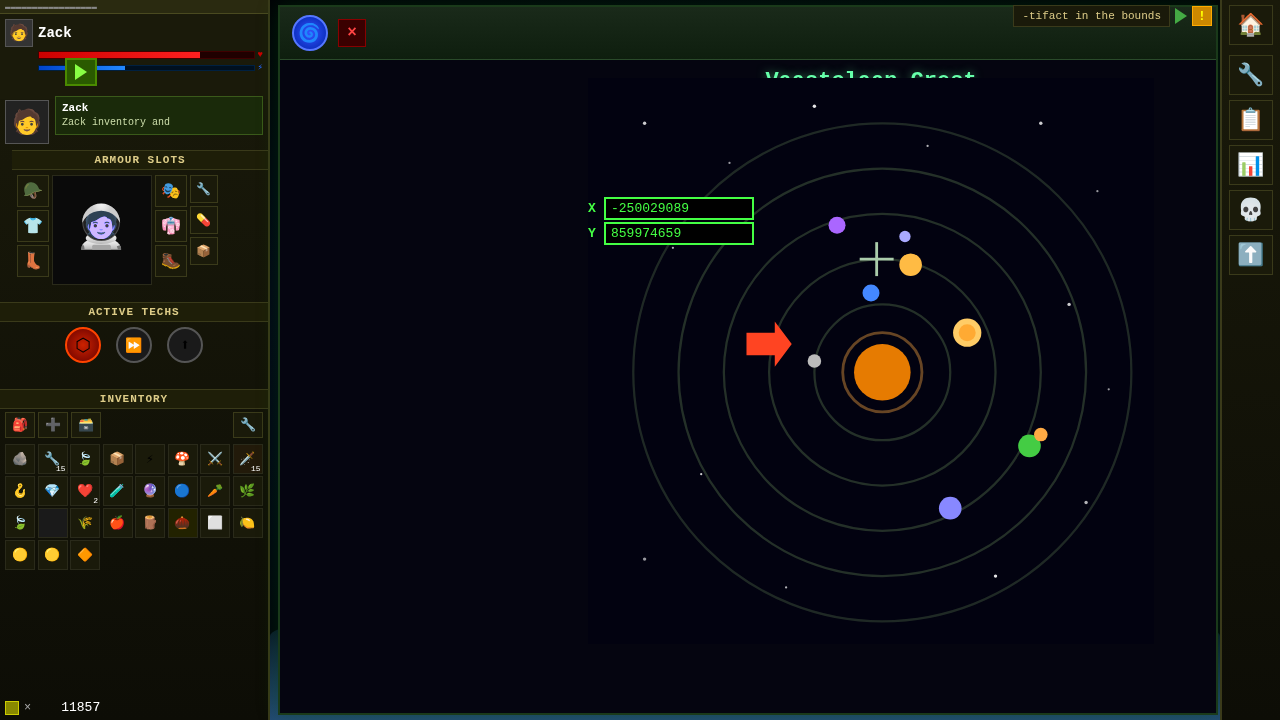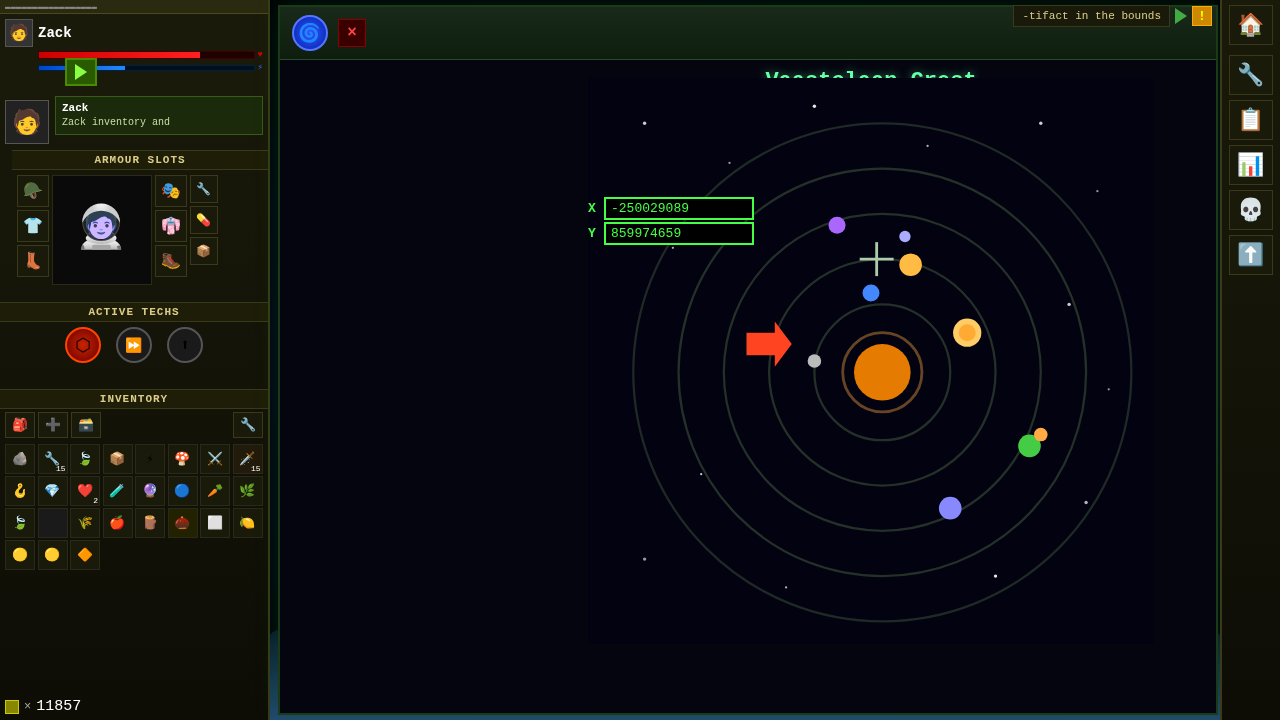--- a/index.html
+++ b/index.html
@@ -381,22 +381,23 @@
 
     #currency-icon {
       width: 14px;
       height: 14px;
       background: #888800;
       border: 1px solid #cccc00;
     }
 
     #currency-text {
       color: #ffffff;
-      font-size: 15px;
-      font-family: 'Courier New', monospace;
+      font-size: 13px;
+      font-family: 'Courier New', monospace;
+      margin-left: 25px;
     }
 
     
     #right-panel {
       position: absolute;
       right: 0;
       top: 0;
       width: 60px;
       height: 720px;
       background: linear-gradient(to bottom, #1a1a0a 0%, #0d0d06 100%);

